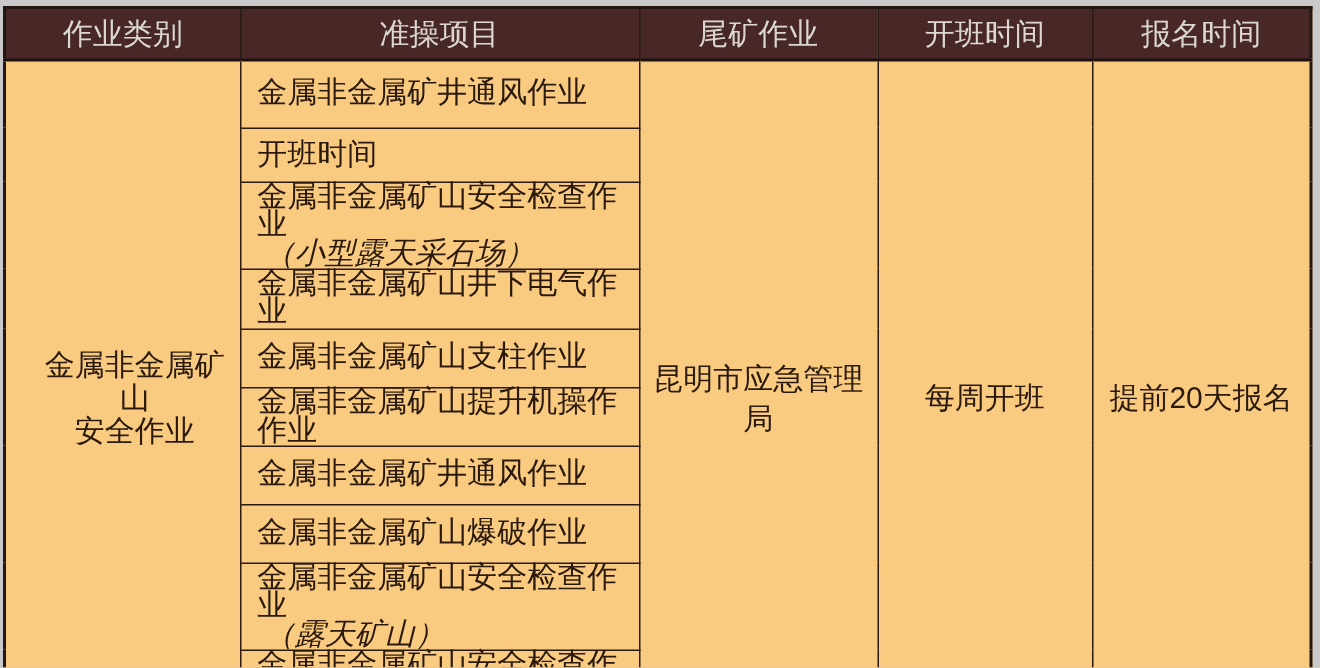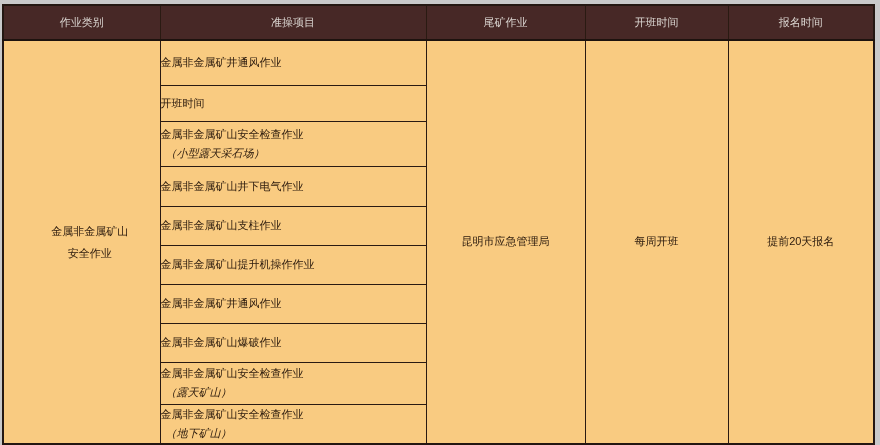--- a/index.html
+++ b/index.html
@@ -17,33 +17,34 @@
     left: 2px;
     top: 4px;
     border-collapse: collapse;
     table-layout: fixed;
     background: #f9cb81;
     border: 2px solid #241712;
   }
   th, td {
     border: 1px solid #2a1a12;
     color: #2a190c;
-    font-size: 11px;
+    font-size: 20px;
     vertical-align: middle;
   }
   thead th {
     background: #472826;
     color: #dcd7d2;
     font-weight: normal;
     height: 35px;
     text-align: center;
     border-bottom: 2px solid #1d120e;
   }
   td.item-cell {
     text-align: left;
+    padding-left: 11px;
     line-height: 19px;
     margin-top: 45px;
   }
   td.center-cell {
     text-align: center;
   }
   td.category-cell div { line-height: 22px; margin-left: 16px; }
   .line2 { padding-left: 5px; font-style: italic; }
 </style>
 </head>

